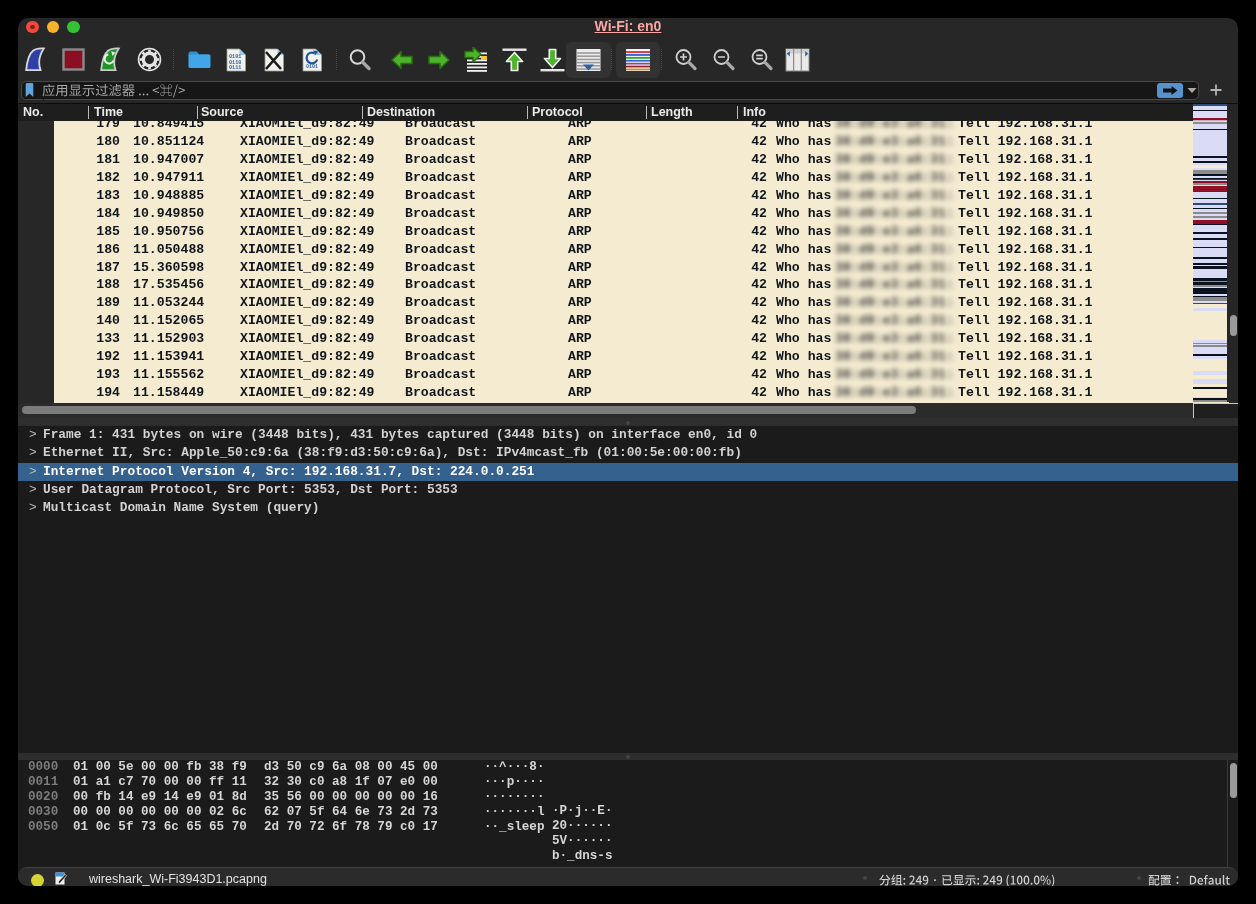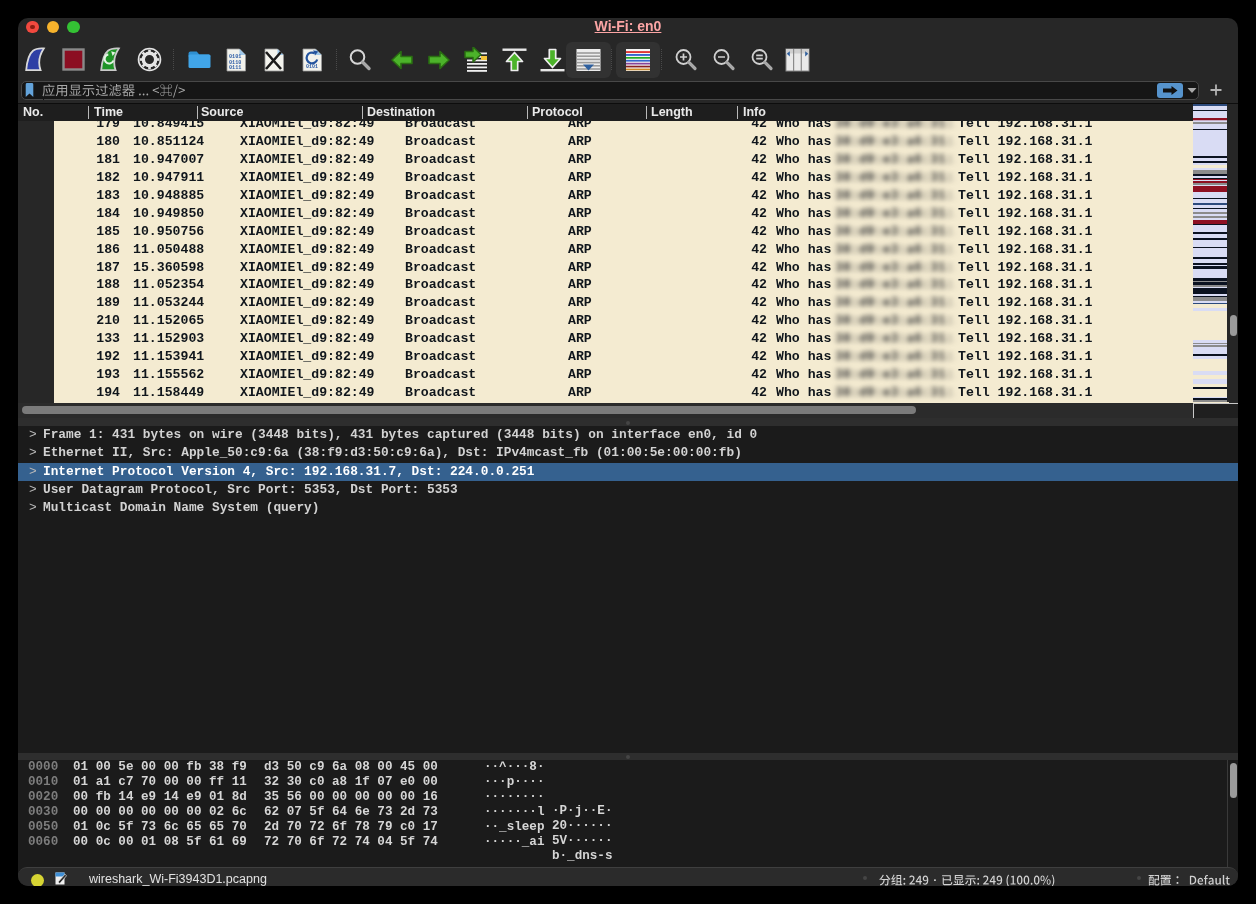--- a/index.html
+++ b/index.html
@@ -230,23 +230,23 @@
       <div id="listrows">
 <div class="prow"><span class="c-no">179</span><span class="c-t">10.849415</span><span class="c-s">XIAOMIEl_d9:82:49</span><span class="c-d">Broadcast</span><span class="c-p">ARP</span><span class="c-l">42</span><span class="c-i1">Who has</span><span class="c-blur">38:d9:e3:a6:31:2b</span><span class="c-i2">Tell 192.168.31.1</span></div>
 <div class="prow"><span class="c-no">180</span><span class="c-t">10.851124</span><span class="c-s">XIAOMIEl_d9:82:49</span><span class="c-d">Broadcast</span><span class="c-p">ARP</span><span class="c-l">42</span><span class="c-i1">Who has</span><span class="c-blur">38:d9:e3:a6:31:2b</span><span class="c-i2">Tell 192.168.31.1</span></div>
 <div class="prow"><span class="c-no">181</span><span class="c-t">10.947007</span><span class="c-s">XIAOMIEl_d9:82:49</span><span class="c-d">Broadcast</span><span class="c-p">ARP</span><span class="c-l">42</span><span class="c-i1">Who has</span><span class="c-blur">38:d9:e3:a6:31:2b</span><span class="c-i2">Tell 192.168.31.1</span></div>
 <div class="prow"><span class="c-no">182</span><span class="c-t">10.947911</span><span class="c-s">XIAOMIEl_d9:82:49</span><span class="c-d">Broadcast</span><span class="c-p">ARP</span><span class="c-l">42</span><span class="c-i1">Who has</span><span class="c-blur">38:d9:e3:a6:31:2b</span><span class="c-i2">Tell 192.168.31.1</span></div>
 <div class="prow"><span class="c-no">183</span><span class="c-t">10.948885</span><span class="c-s">XIAOMIEl_d9:82:49</span><span class="c-d">Broadcast</span><span class="c-p">ARP</span><span class="c-l">42</span><span class="c-i1">Who has</span><span class="c-blur">38:d9:e3:a6:31:2b</span><span class="c-i2">Tell 192.168.31.1</span></div>
 <div class="prow"><span class="c-no">184</span><span class="c-t">10.949850</span><span class="c-s">XIAOMIEl_d9:82:49</span><span class="c-d">Broadcast</span><span class="c-p">ARP</span><span class="c-l">42</span><span class="c-i1">Who has</span><span class="c-blur">38:d9:e3:a6:31:2b</span><span class="c-i2">Tell 192.168.31.1</span></div>
 <div class="prow"><span class="c-no">185</span><span class="c-t">10.950756</span><span class="c-s">XIAOMIEl_d9:82:49</span><span class="c-d">Broadcast</span><span class="c-p">ARP</span><span class="c-l">42</span><span class="c-i1">Who has</span><span class="c-blur">38:d9:e3:a6:31:2b</span><span class="c-i2">Tell 192.168.31.1</span></div>
 <div class="prow"><span class="c-no">186</span><span class="c-t">11.050488</span><span class="c-s">XIAOMIEl_d9:82:49</span><span class="c-d">Broadcast</span><span class="c-p">ARP</span><span class="c-l">42</span><span class="c-i1">Who has</span><span class="c-blur">38:d9:e3:a6:31:2b</span><span class="c-i2">Tell 192.168.31.1</span></div>
 <div class="prow"><span class="c-no">187</span><span class="c-t">15.360598</span><span class="c-s">XIAOMIEl_d9:82:49</span><span class="c-d">Broadcast</span><span class="c-p">ARP</span><span class="c-l">42</span><span class="c-i1">Who has</span><span class="c-blur">38:d9:e3:a6:31:2b</span><span class="c-i2">Tell 192.168.31.1</span></div>
-<div class="prow"><span class="c-no">188</span><span class="c-t">11.052354</span><span class="c-s">XIAOMIEl_d9:82:49</span><span class="c-d">Broadcast</span><span class="c-p">ARP</span><span class="c-l">42</span><span class="c-i1">Who has</span><span class="c-blur">38:d9:e3:a6:31:2b</span><span class="c-i2">Tell 192.168.31.1</span></div>
+<div class="prow"><span class="c-no">188</span><span class="c-t">17.535456</span><span class="c-s">XIAOMIEl_d9:82:49</span><span class="c-d">Broadcast</span><span class="c-p">ARP</span><span class="c-l">42</span><span class="c-i1">Who has</span><span class="c-blur">38:d9:e3:a6:31:2b</span><span class="c-i2">Tell 192.168.31.1</span></div>
 <div class="prow"><span class="c-no">189</span><span class="c-t">11.053244</span><span class="c-s">XIAOMIEl_d9:82:49</span><span class="c-d">Broadcast</span><span class="c-p">ARP</span><span class="c-l">42</span><span class="c-i1">Who has</span><span class="c-blur">38:d9:e3:a6:31:2b</span><span class="c-i2">Tell 192.168.31.1</span></div>
-<div class="prow"><span class="c-no">210</span><span class="c-t">11.152065</span><span class="c-s">XIAOMIEl_d9:82:49</span><span class="c-d">Broadcast</span><span class="c-p">ARP</span><span class="c-l">42</span><span class="c-i1">Who has</span><span class="c-blur">38:d9:e3:a6:31:2b</span><span class="c-i2">Tell 192.168.31.1</span></div>
+<div class="prow"><span class="c-no">140</span><span class="c-t">11.152065</span><span class="c-s">XIAOMIEl_d9:82:49</span><span class="c-d">Broadcast</span><span class="c-p">ARP</span><span class="c-l">42</span><span class="c-i1">Who has</span><span class="c-blur">38:d9:e3:a6:31:2b</span><span class="c-i2">Tell 192.168.31.1</span></div>
 <div class="prow"><span class="c-no">133</span><span class="c-t">11.152903</span><span class="c-s">XIAOMIEl_d9:82:49</span><span class="c-d">Broadcast</span><span class="c-p">ARP</span><span class="c-l">42</span><span class="c-i1">Who has</span><span class="c-blur">38:d9:e3:a6:31:2b</span><span class="c-i2">Tell 192.168.31.1</span></div>
 <div class="prow"><span class="c-no">192</span><span class="c-t">11.153941</span><span class="c-s">XIAOMIEl_d9:82:49</span><span class="c-d">Broadcast</span><span class="c-p">ARP</span><span class="c-l">42</span><span class="c-i1">Who has</span><span class="c-blur">38:d9:e3:a6:31:2b</span><span class="c-i2">Tell 192.168.31.1</span></div>
 <div class="prow"><span class="c-no">193</span><span class="c-t">11.155562</span><span class="c-s">XIAOMIEl_d9:82:49</span><span class="c-d">Broadcast</span><span class="c-p">ARP</span><span class="c-l">42</span><span class="c-i1">Who has</span><span class="c-blur">38:d9:e3:a6:31:2b</span><span class="c-i2">Tell 192.168.31.1</span></div>
 <div class="prow"><span class="c-no">194</span><span class="c-t">11.158449</span><span class="c-s">XIAOMIEl_d9:82:49</span><span class="c-d">Broadcast</span><span class="c-p">ARP</span><span class="c-l">42</span><span class="c-i1">Who has</span><span class="c-blur">38:d9:e3:a6:31:2b</span><span class="c-i2">Tell 192.168.31.1</span></div>
   </div>
     </div>
   <svg style="position:absolute;left:1175px;top:86px" width="34" height="298" viewBox="0 0 34 298">
       <rect width="34" height="298" fill="#d9dcf4"></rect>
       <rect x="0" y="0.0" width="34" height="2.0" fill="#2c4a7c"></rect>
       <rect x="0" y="2.0" width="34" height="4.0" fill="#d9dcf4"></rect>
@@ -347,25 +347,24 @@
 <div class="drow"><span class="tw">&gt;</span>Ethernet II, Src: Apple_50:c9:6a (38:f9:d3:50:c9:6a), Dst: IPv4mcast_fb (01:00:5e:00:00:fb)</div>
 <div class="drow hi"><span class="tw">&gt;</span>Internet Protocol Version 4, Src: 192.168.31.7, Dst: 224.0.0.251</div>
 <div class="drow"><span class="tw">&gt;</span>User Datagram Protocol, Src Port: 5353, Dst Port: 5353</div>
 <div class="drow"><span class="tw">&gt;</span>Multicast Domain Name System (query)</div>
   </div>
   <div id="split2">
       <div style="position:absolute;left:608px;top:1.5px;width:4px;height:4px;border-radius:50%;background:#454545"></div>
     </div>
   <div id="hex">
 <div class="hrow"><span class="hoff">0000</span><span class="hb1">01 00 5e 00 00 fb 38 f9</span><span class="hb2">d3 50 c9 6a 08 00 45 00</span><span class="ha1">··^···8·</span><span class="ha2">·P·j··E·</span></div>
-<div class="hrow"><span class="hoff">0010</span><span class="hb1">01 a1 c7 70 00 00 ff 11</span><span class="hb2">32 30 c0 a8 1f 07 e0 00</span><span class="ha1">···p····</span><span class="ha2">20······</span></div>
+<div class="hrow"><span class="hoff">0011</span><span class="hb1">01 a1 c7 70 00 00 ff 11</span><span class="hb2">32 30 c0 a8 1f 07 e0 00</span><span class="ha1">···p····</span><span class="ha2">20······</span></div>
 <div class="hrow"><span class="hoff">0020</span><span class="hb1">00 fb 14 e9 14 e9 01 8d</span><span class="hb2">35 56 00 00 00 00 00 16</span><span class="ha1">········</span><span class="ha2">5V······</span></div>
 <div class="hrow"><span class="hoff">0030</span><span class="hb1">00 00 00 00 00 00 02 6c</span><span class="hb2">62 07 5f 64 6e 73 2d 73</span><span class="ha1">·······l</span><span class="ha2">b·_dns-s</span></div>
 <div class="hrow"><span class="hoff">0050</span><span class="hb1">01 0c 5f 73 6c 65 65 70</span><span class="hb2">2d 70 72 6f 78 79 c0 17</span><span class="ha1">··_sleep</span><span class="ha2">-proxy··</span></div>
-<div class="hrow"><span class="hoff">0060</span><span class="hb1">00 0c 00 01 08 5f 61 69</span><span class="hb2">72 70 6f 72 74 04 5f 74</span><span class="ha1">·····_ai</span><span class="ha2">rport·_t</span></div>
   </div>
   <div id="hexsep"></div>
   <div id="hexthumb"></div>
   <div id="status">
     <div style="position:absolute;left:12.5px;top:5.5px;width:13px;height:13px;border-radius:50%;background:#d6d433"></div>
     <svg style="position:absolute;left:37px;top:4px" width="12" height="13" viewBox="0 0 12 13">
       <rect x="0.5" y="0.5" width="9" height="12" fill="#f0f0f0"></rect>
       <rect x="0.5" y="0.5" width="9" height="4" fill="#3f8fd6"></rect>
       <path d="M3,10 L10,2.2 L11.5,3.8 L4.8,11.5 z" fill="#2b2b2b" stroke="#e9e9e9" stroke-width="0.7"></path>
     </svg>

